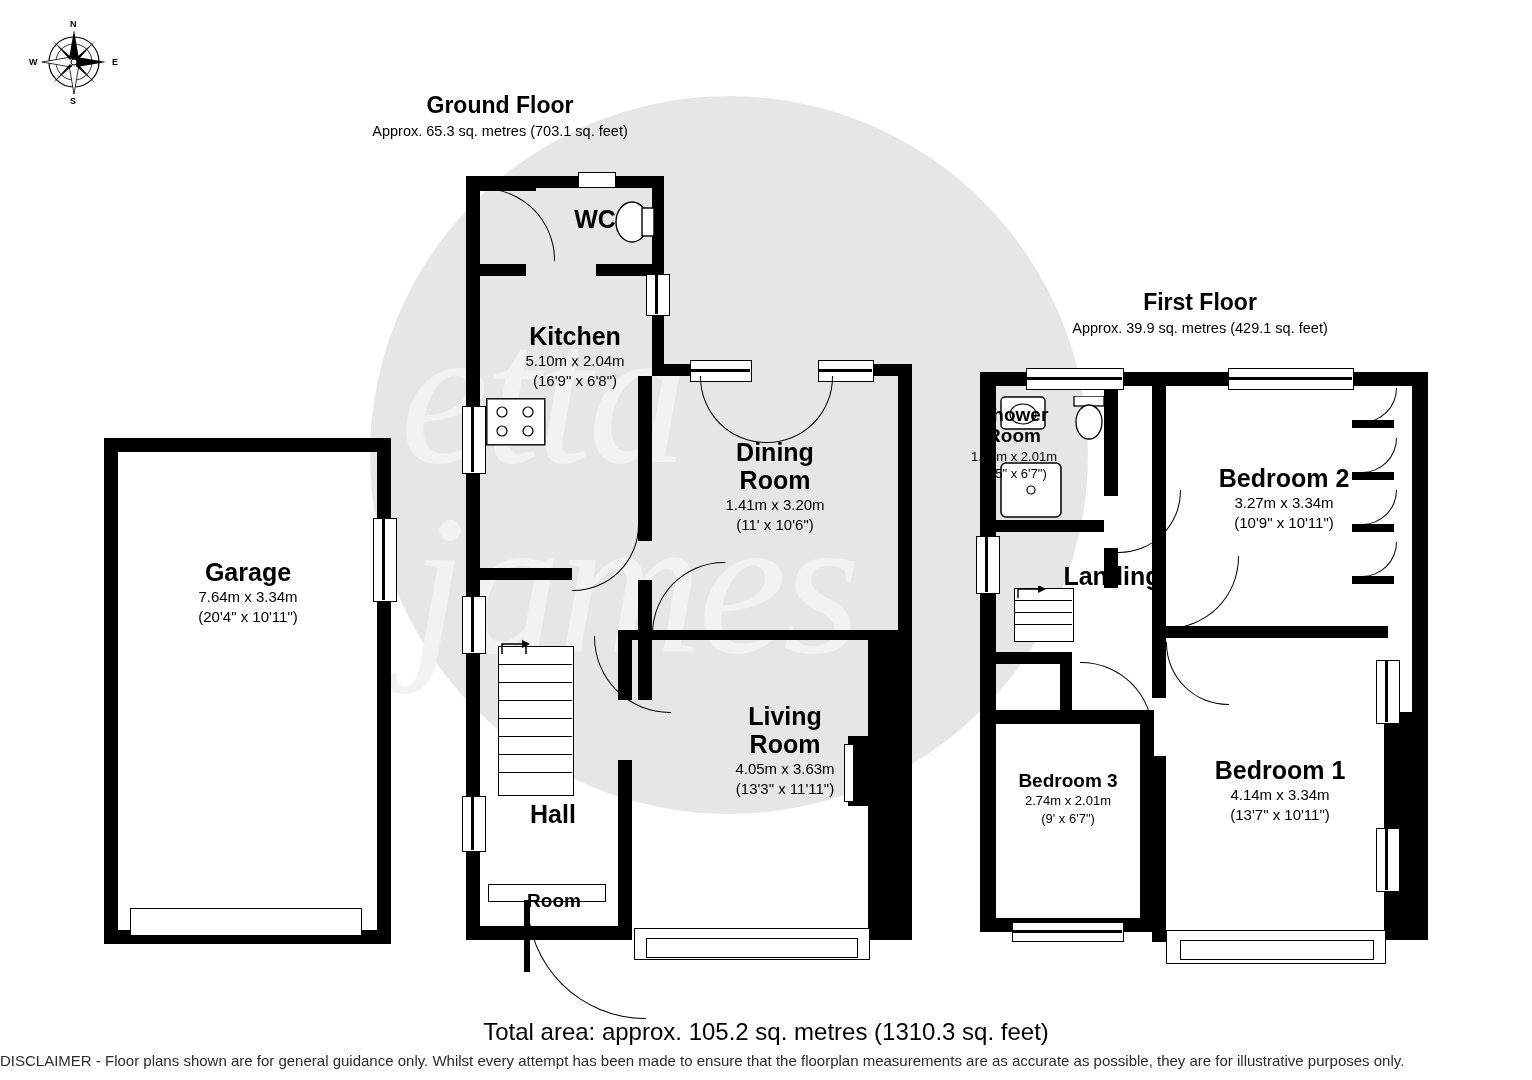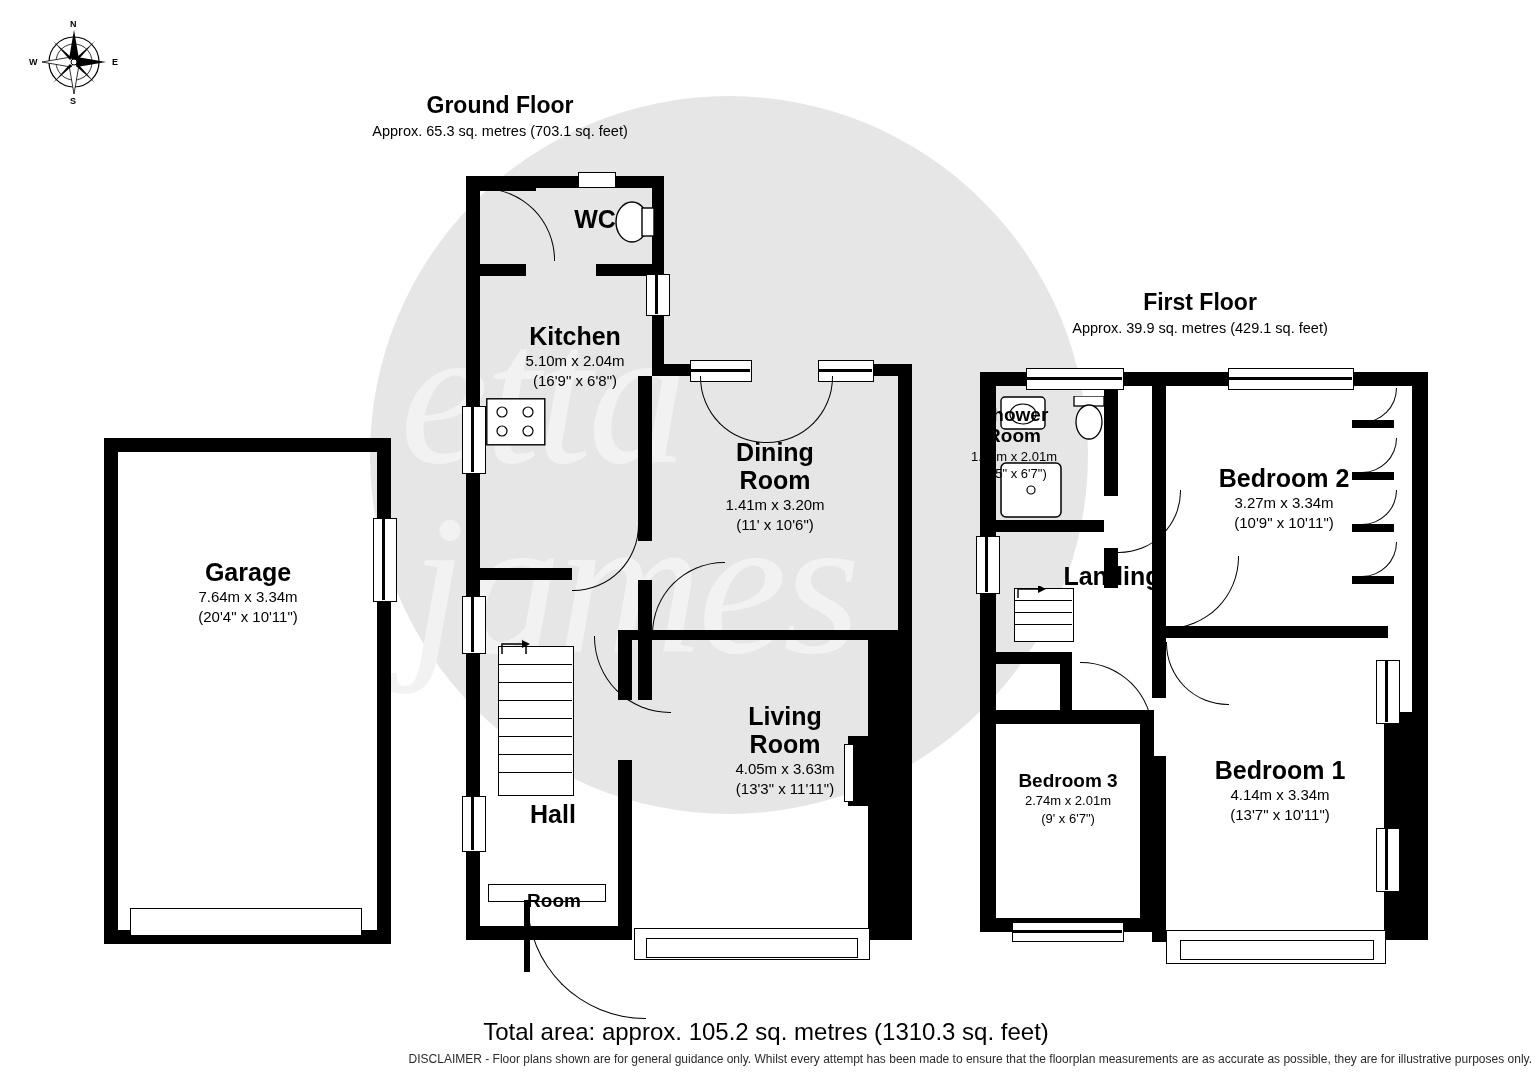--- a/index.html
+++ b/index.html
@@ -94,22 +94,22 @@
     position: absolute;
     left: 0; right: 0;
     top: 1018px;
     text-align: center;
     font-size: 24px;
   }
   .disclaimer {
     position: absolute;
     left: 0; right: 0;
     top: 1052px;
-    text-align: right;
-    font-size: 12px;
+    text-align: left;
+    font-size: 15px;
     color: #2b2b2b;
   }
 
   
   .compass { position: absolute; left: 26px; top: 14px; width: 96px; height: 96px; }
   .compass .lbl {
     position: absolute;
     font-size: 9px;
     font-weight: bold;
   }

